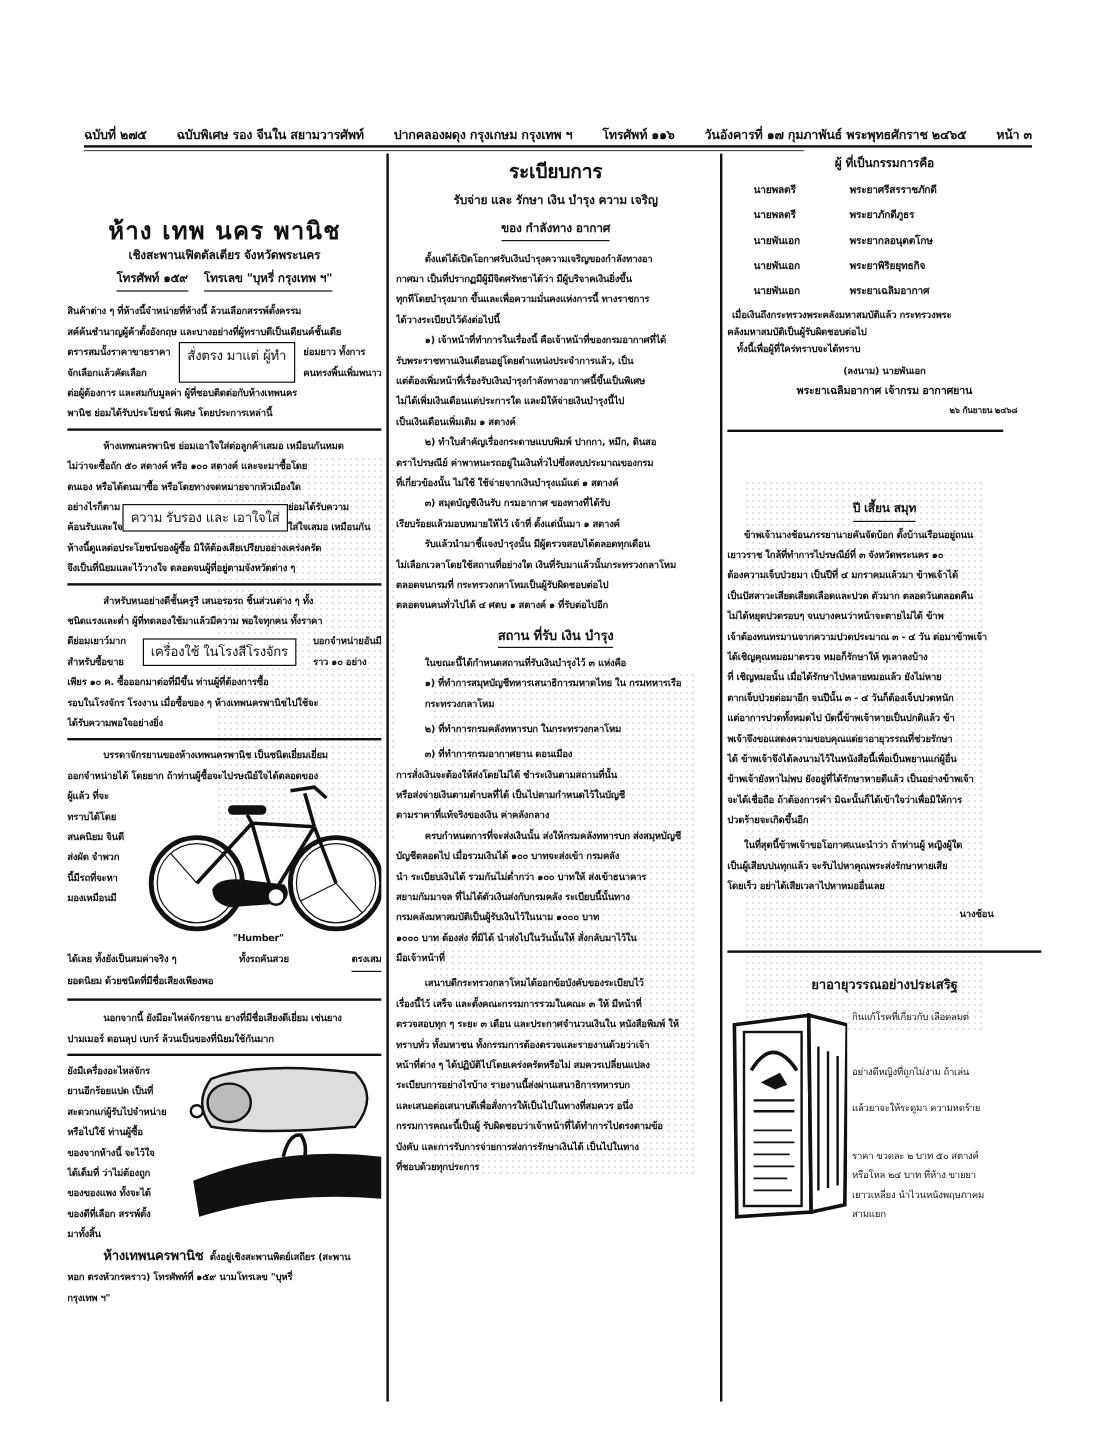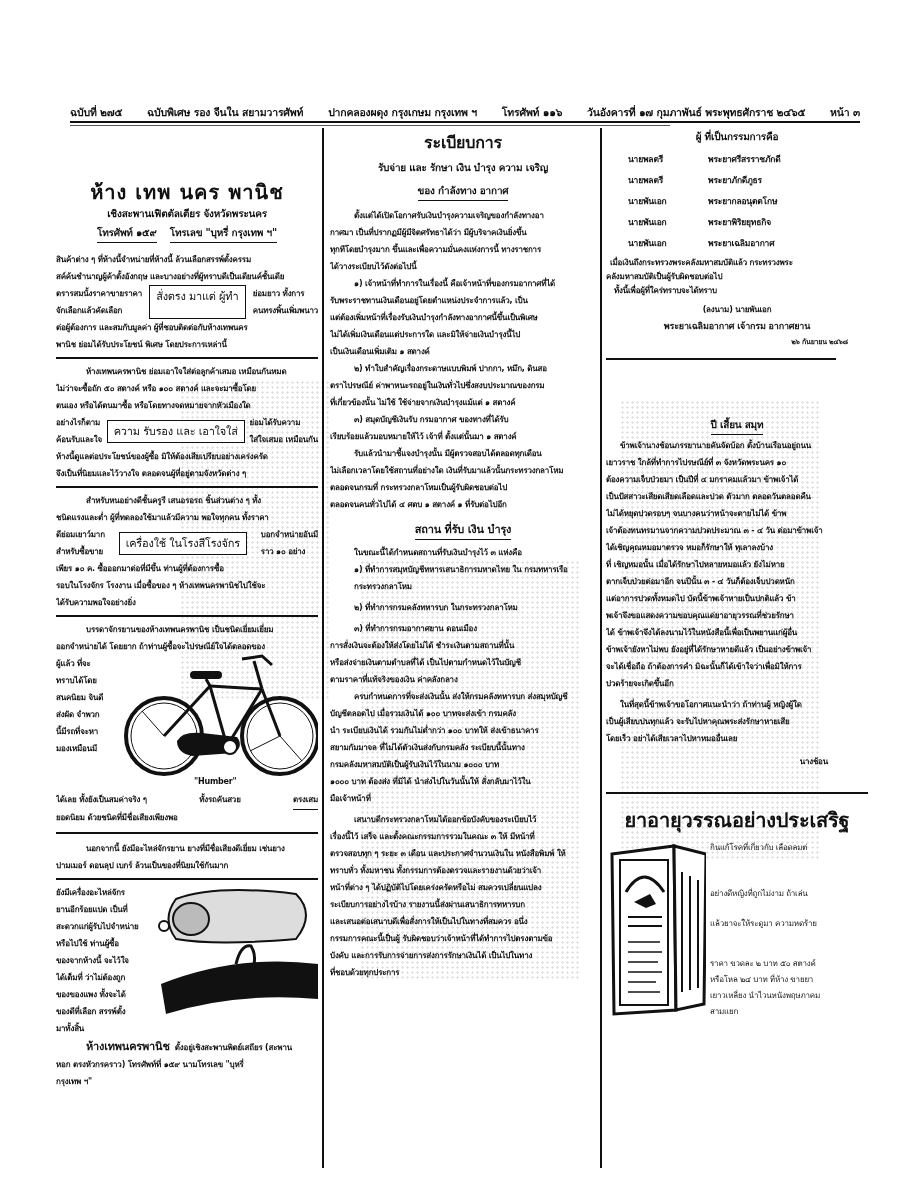--- a/index.html
+++ b/index.html
@@ -70,21 +70,21 @@
     </div>
     <p>ต่อผู้ต้องการ และสมกับมูลค่า ผู้ที่ชอบติดต่อกับห้างเทพนคร</p>
     <p>พานิช ย่อมได้รับประโยชน์ พิเศษ โดยประการเหล่านี้</p>
   </div>
   <div class="hrule" style="margin:4px 0;"></div>
 
   <div>
     <p style="padding-left:30px;">ห้างเทพนครพานิช ย่อมเอาใจใส่ต่อลูกค้าเสมอ เหมือนกันหมด</p>
     <p>ไม่ว่าจะซื้อถัก ๕๐ สตางค์ หรือ ๑๐๐ สตางค์ และจะมาซื้อโดย</p>
     <p>ตนเอง หรือได้ตนมาซื้อ หรือโดยทางจดหมายจากหัวเมืองใด</p>
-    <div style="display:flex; align-items:center; justify-content:space-between;">
+    <div style="display:flex; align-items:center; ">
       <div>
           <p>อย่างไรก็ตาม</p>
           <p>ค้อนรับและใจ</p>
         </div>
       <span class="boxed">ความ รับรอง และ เอาใจใส่</span>
       <div>
           <p>ย่อมได้รับความ</p>
           <p>ใส่ใจเสมอ เหมือนกัน</p>
         </div>
     </div>
@@ -303,21 +303,21 @@
     <p>จะได้เชื่อถือ ถ้าต้องการคำ มิฉะนั้นก็ได้เข้าใจว่าเพื่อมิให้การ</p>
     <p>ปวดร้ายจะเกิดขึ้นอีก</p>
     <p style="padding-left:14px; margin-top:4px;">ในที่สุดนี้ข้าพเจ้าขอโอกาศแนะนำว่า ถ้าท่านผู้ หญิงผู้ใด</p>
     <p>เป็นผู้เสียบปนทุกแล้ว จะรับไปหาคุณพระส่งรักษาหายเสีย</p>
     <p>โดยเร็ว อย่าได้เสียเวลาไปหาหมออื่นเลย</p>
     <p style="text-align:right; padding-right:40px; margin-top:6px;">นางช้อน</p>
   </div>
   <div class="hrule" style="margin-top:22px;"></div>
 
   <div style="position:relative; margin-top:18px; height:230px;">
-    <div style="font-size:20px; font-weight:bold; text-align:center;">ยาอายุวรรณอย่างประเสริฐ</div>
+    <div style="font-size:11px; font-weight:bold; text-align:center;">ยาอายุวรรณอย่างประเสริฐ</div>
     <div style="position:absolute; left:4px; top:30px; width:96px; height:175px;">
       <svg width="96" height="175" viewBox="0 0 96 175">
         <polygon points="2,12 64,4 66,168 4,172" fill="#fff" stroke="#111" stroke-width="3"></polygon>
         <polygon points="64,4 96,12 94,162 66,168" fill="#fff" stroke="#111" stroke-width="3"></polygon>
         <rect x="10" y="18" width="48" height="145" fill="none" stroke="#111" stroke-width="2"></rect>
         <path d="M16 50 Q34 20 54 50" fill="none" stroke="#111" stroke-width="3"></path>
         <path d="M24 60 L40 52 L46 62 L36 66 Z" fill="#111"></path>
         <line x1="18" y1="75" x2="52" y2="75" stroke="#111" stroke-width="2"></line>
         <line x1="18" y1="84" x2="52" y2="84" stroke="#111" stroke-width="2"></line>
         <line x1="18" y1="100" x2="50" y2="100" stroke="#111" stroke-width="1.5"></line>

